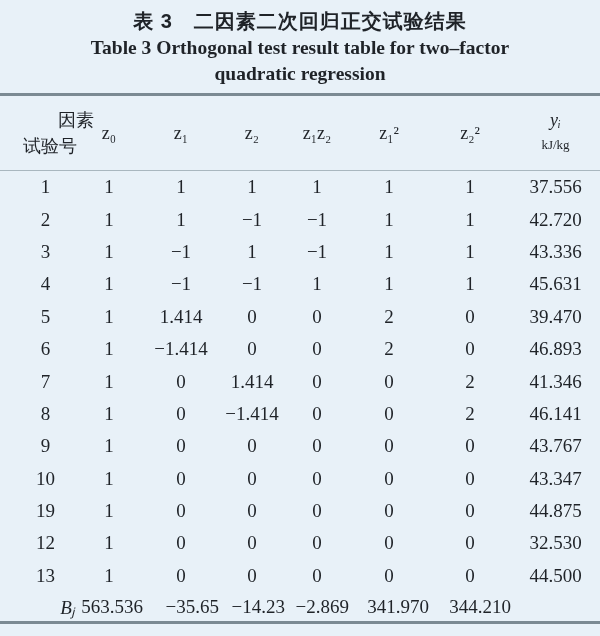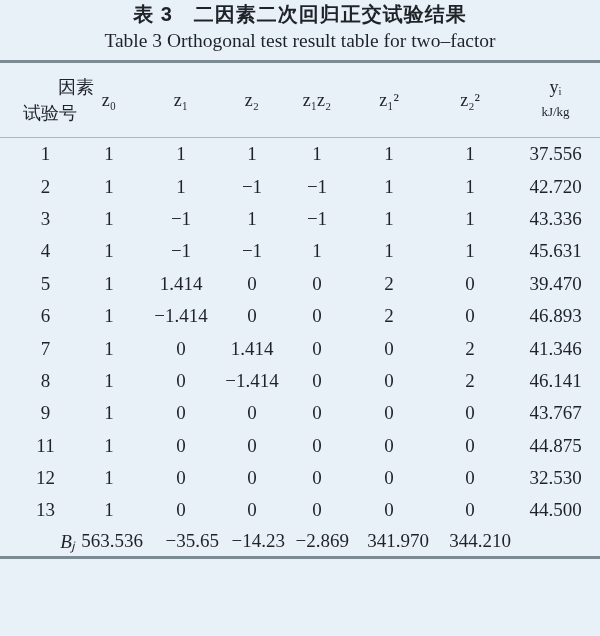--- a/index.html
+++ b/index.html
@@ -12,31 +12,33 @@
     background: #e8f1f8;
     color: #1f2328;
     font-family: "Liberation Serif", serif;
     overflow: hidden;
   }
   .page {
     width: 600px;
     height: 636px;
   }
   .title-zh {
+    padding-top: 7px;
     text-align: center;
     font-family: "Liberation Sans", sans-serif;
     font-weight: 700;
     font-size: 20px;
     line-height: 28px;
     letter-spacing: 1px;
   }
   .title-en {
     text-align: center;
     font-size: 19.5px;
     line-height: 26px;
+    font-weight: bold;
   }
   table {
     width: 600px;
     border-collapse: collapse;
     table-layout: fixed;
     margin-top: 6px;
     border-top: 3px solid #7b8a93;
     border-bottom: 3px solid #7b8a93;
   }
   th, td {
@@ -63,20 +65,21 @@
     text-align: left;
     margin-left: 23px;
     font-family: "Liberation Sans", sans-serif;
     font-size: 18px;
     line-height: 26px;
   }
   .var {
     font-size: 18px;
   }
   .y-symbol {
+    font-style: italic;
     font-size: 18px;
     line-height: 24px;
   }
   .y-unit {
     font-size: 13px;
     line-height: 26px;
   }
   tbody td {
     height: 32.4px;
   }
@@ -92,20 +95,21 @@
     font-style: italic;
   }
 </style>
 </head>
 <body>
 
 <div class="page">
 
   <div class="title-zh">表 3　二因素二次回归正交试验结果</div>
   <div class="title-en">Table 3 Orthogonal test result table for two–factor</div>
+  <div class="title-en">quadratic regression</div>
 
   <table>
     <colgroup>
       <col style="width:75px">
       <col style="width:68px">
       <col style="width:76px">
       <col style="width:66px">
       <col style="width:64px">
       <col style="width:80px">
       <col style="width:82px">
@@ -222,23 +226,33 @@
     <td>9</td>
     <td>1</td>
     <td>0</td>
     <td>0</td>
     <td>0</td>
     <td>0</td>
     <td>0</td>
     <td>43.767</td>
   </tr>
 
-
-  <tr>
-    <td>11</td>
+  <tr>
+    <td>10</td>
+    <td>1</td>
+    <td>0</td>
+    <td>0</td>
+    <td>0</td>
+    <td>0</td>
+    <td>0</td>
+    <td>43.347</td>
+  </tr>
+
+  <tr>
+    <td>19</td>
     <td>1</td>
     <td>0</td>
     <td>0</td>
     <td>0</td>
     <td>0</td>
     <td>0</td>
     <td>44.875</td>
   </tr>
 
   <tr>

